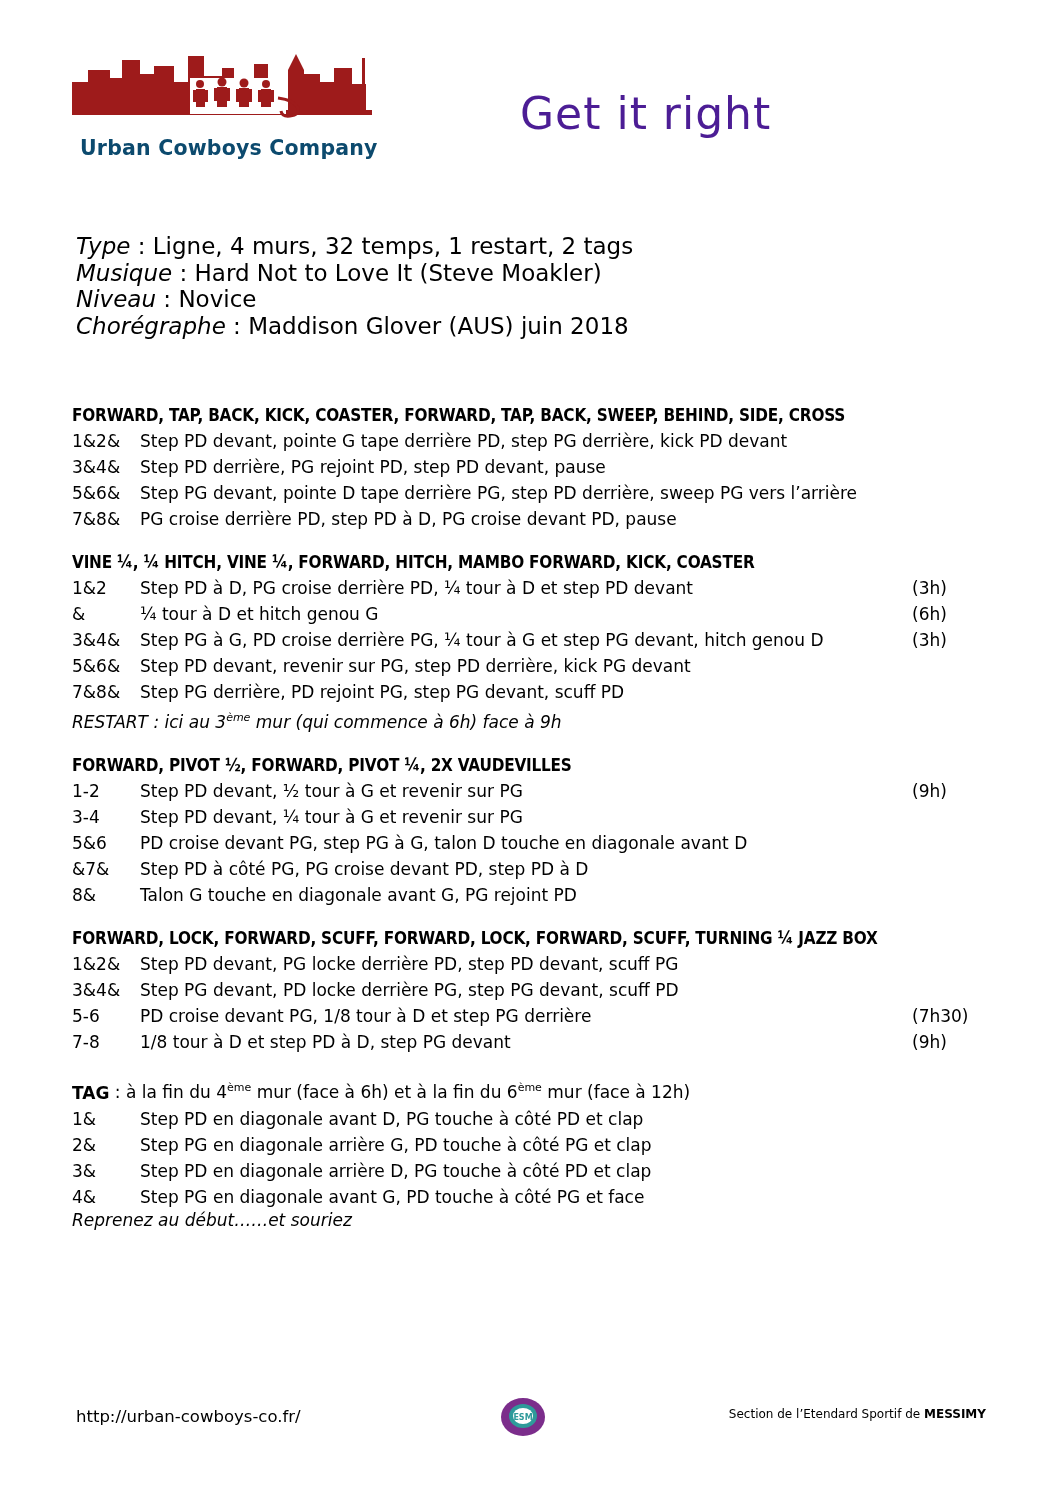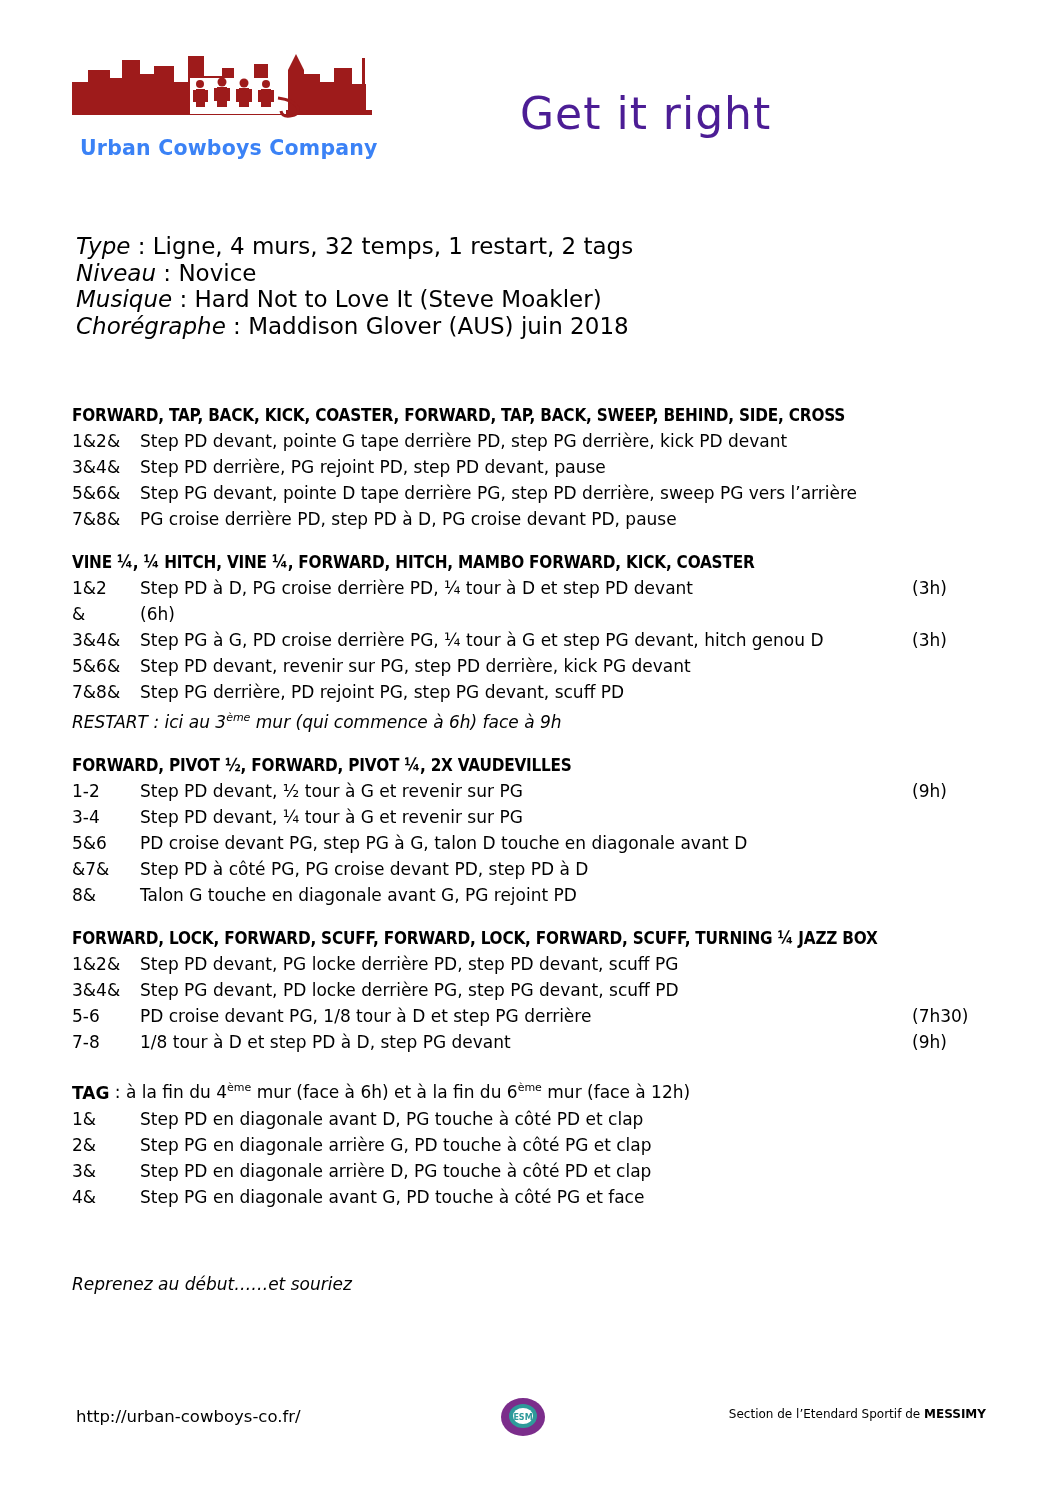--- a/index.html
+++ b/index.html
@@ -40,21 +40,21 @@
     width: 305px;
     height: 80px;
     position: relative;
   }
   .skyline svg { display: block; }
   .logo-text {
     margin-top: 8px;
     font-family: "DejaVu Sans", sans-serif;
     font-weight: bold;
     font-size: 20.5px;
-    color: #3b82f6;
+    color: #0c4a6e;
     letter-spacing: 0.2px;
     padding-left: 8px;
   }
   .doc-title {
     position: absolute;
     left: 520px;
     top: 40px;
     width: 500px;
     font-family: "DejaVu Sans", sans-serif;
     font-size: 44px;
@@ -115,21 +115,20 @@
   }
   .tag-head {
     line-height: 28px;
     font-size: 17px;
     margin-top: 2px;
   }
   .tag-head b { font-weight: bold; }
   .closing {
     font-style: italic;
     font-size: 17px;
-    margin-top: 64px;
   }
   sup { font-size: 11px; vertical-align: super; text-align: right; }
 
   
   .footer {
     position: absolute;
     left: 0;
     bottom: 42px;
     width: 1058px;
     height: 60px;
@@ -221,24 +220,24 @@
       <div class="logo-text">Urban Cowboys Company</div>
     </div>
     <div class="doc-title">Get it right</div>
   </div>
 
   <div class="meta">
     <div>
       <span class="lbl">Type</span><span> : Ligne, 4 murs, 32 temps, 1 restart, 2 tags</span>
     </div>
     <div>
+      <span class="lbl">Musique</span><span> : Hard Not to Love It (Steve Moakler)</span>
+    </div>
+    <div>
       <span class="lbl">Niveau</span><span> : Novice</span>
-    </div>
-    <div>
-      <span class="lbl">Musique</span><span> : Hard Not to Love It (Steve Moakler)</span>
     </div>
     <div>
       <span class="lbl">Chorégraphe</span><span> : Maddison Glover (AUS) juin 2018</span>
     </div>
   </div>
 
   <div class="content">
     <div id="sections-host">
         <div class="section">
           <div class="section-title">FORWARD, TAP, BACK, KICK, COASTER, FORWARD, TAP, BACK, SWEEP, BEHIND, SIDE, CROSS</div>
@@ -265,20 +264,21 @@
         </div>
         <div class="section">
           <div class="section-title">VINE ¼, ¼ HITCH, VINE ¼, FORWARD, HITCH, MAMBO FORWARD, KICK, COASTER</div>
           <div class="row">
             <div class="count">1&amp;2</div>
             <div class="desc">Step PD à D, PG croise derrière PD, ¼ tour à D et step PD devant</div>
             <div class="wall">(3h)</div>
           </div>
           <div class="row">
             <div class="count">&amp;</div>
+            <div class="desc">¼ tour à D et hitch genou G</div>
             <div class="wall">(6h)</div>
           </div>
           <div class="row">
             <div class="count">3&amp;4&amp;</div>
             <div class="desc">Step PG à G, PD croise derrière PG, ¼ tour à G et step PG devant, hitch genou D</div>
             <div class="wall">(3h)</div>
           </div>
           <div class="row">
             <div class="count">5&amp;6&amp;</div>
             <div class="desc">Step PD devant, revenir sur PG, step PD derrière, kick PG devant</div>

